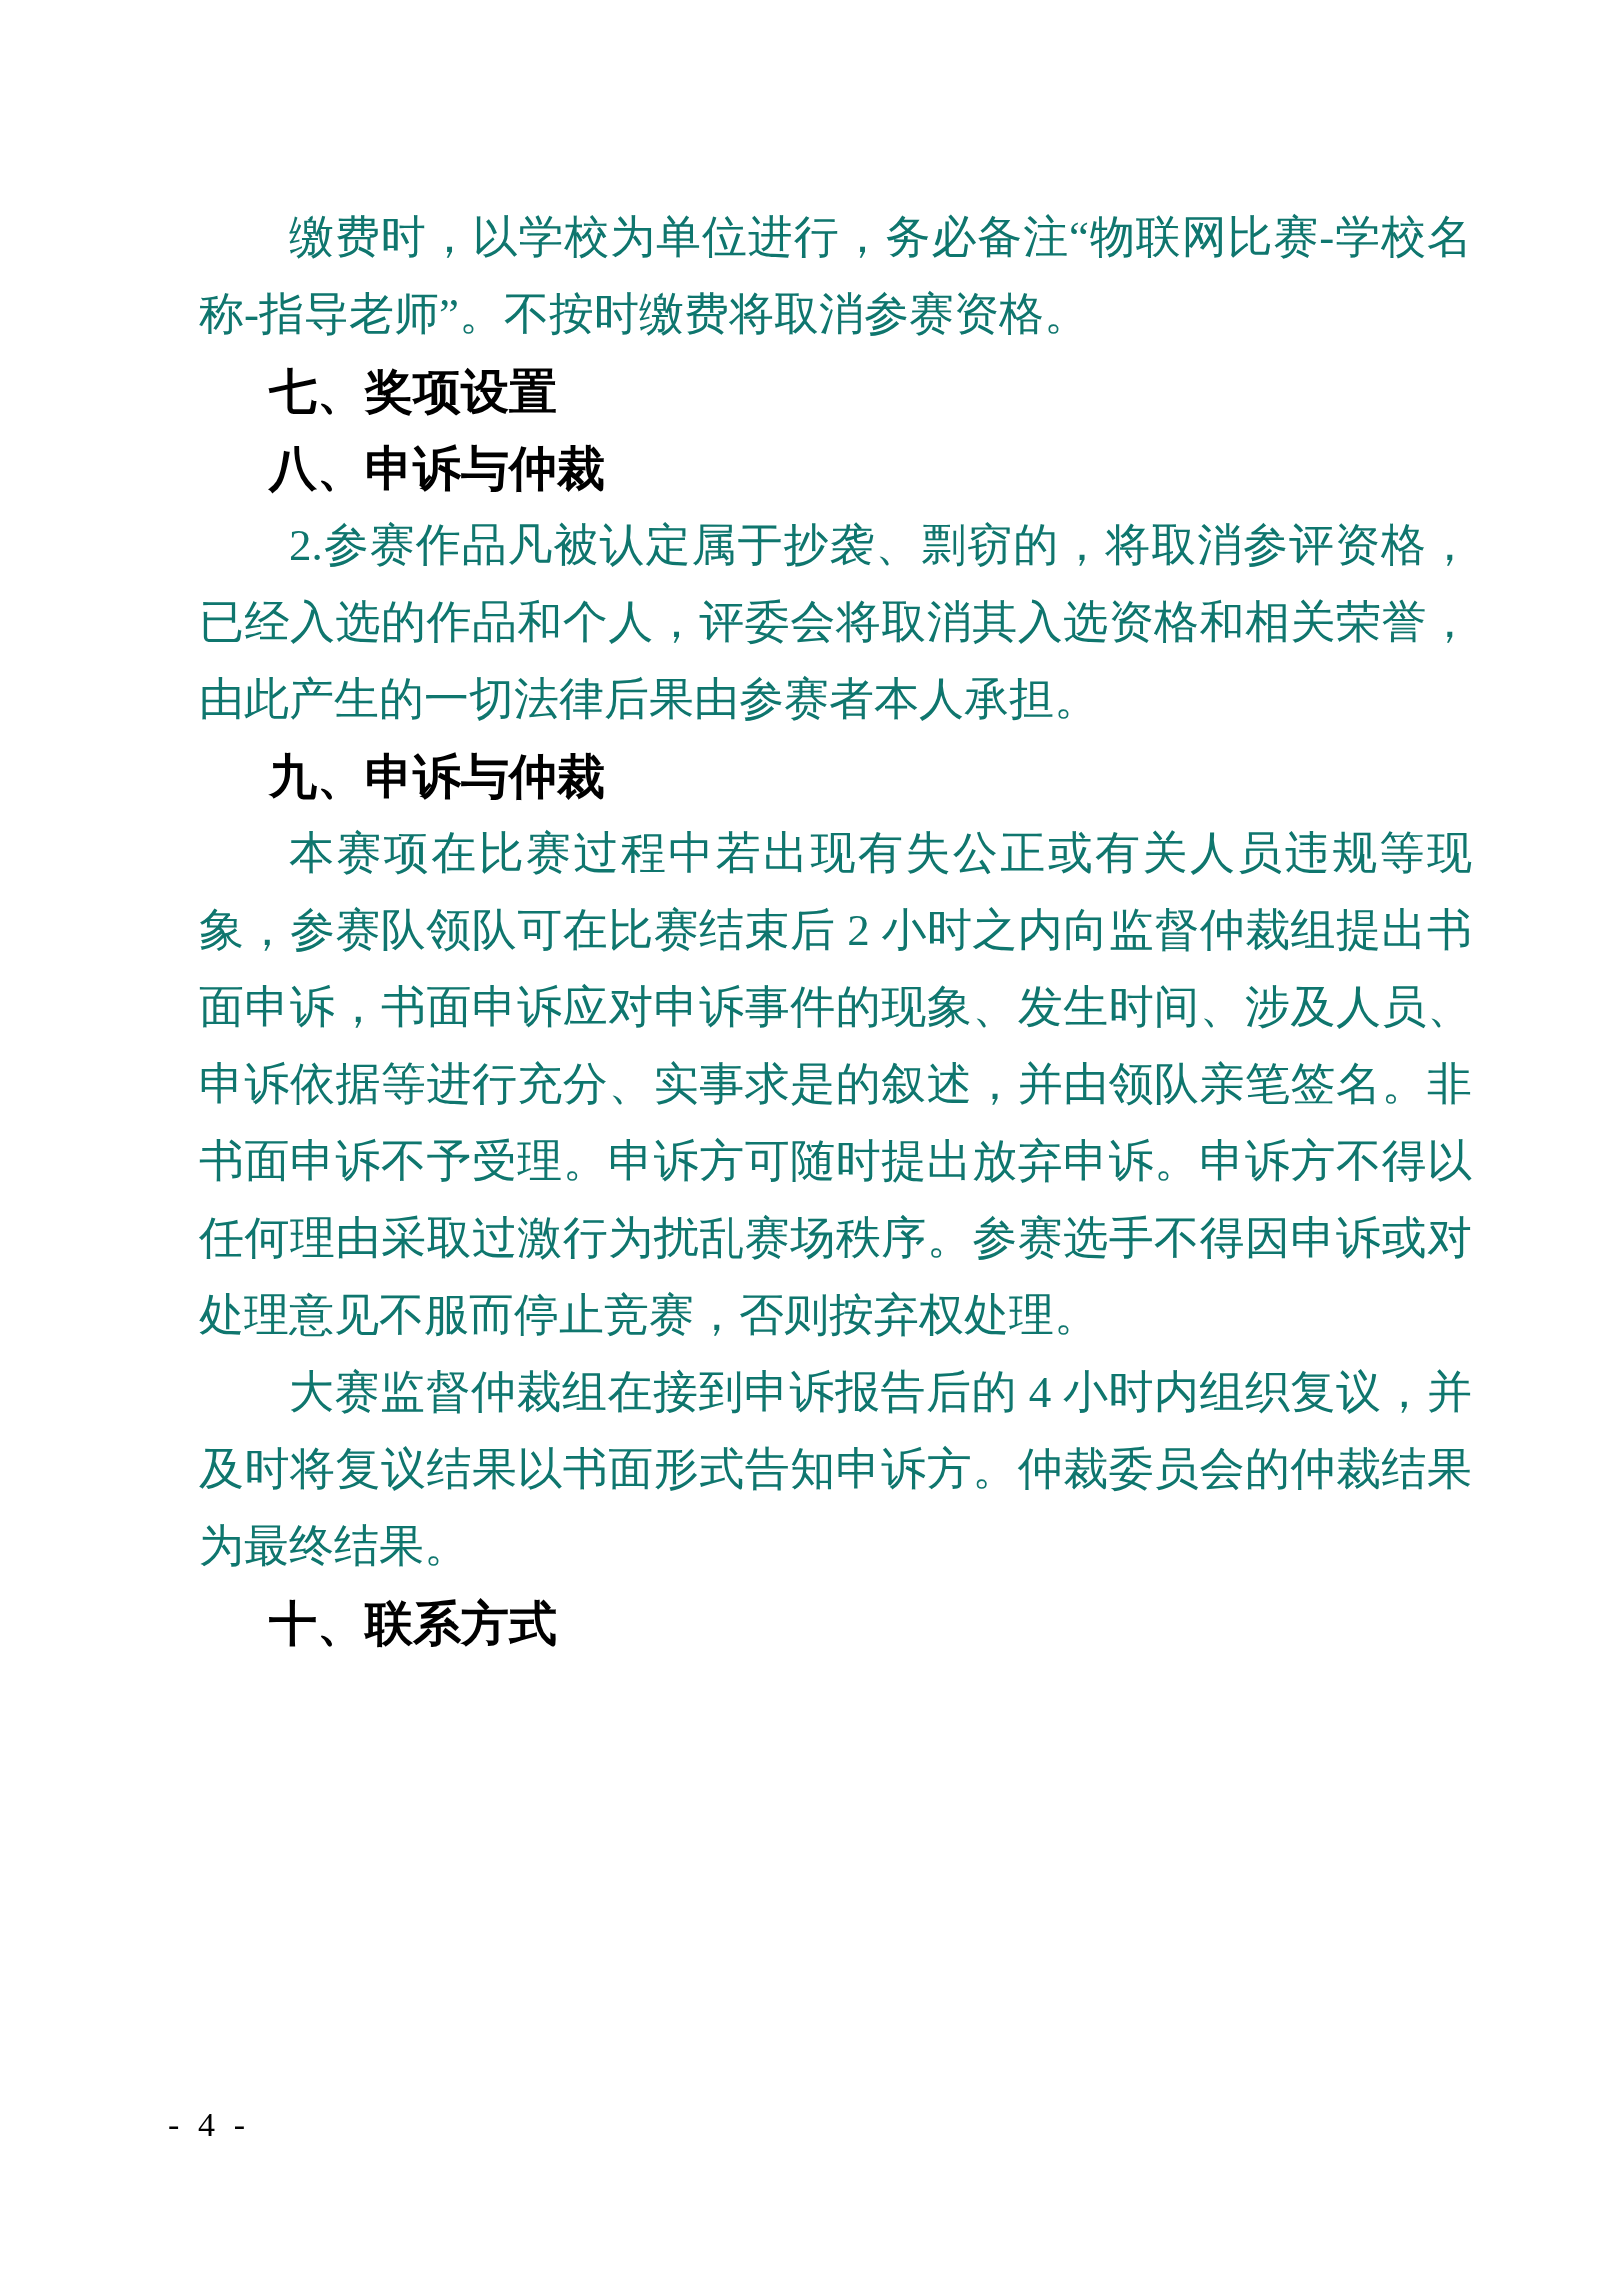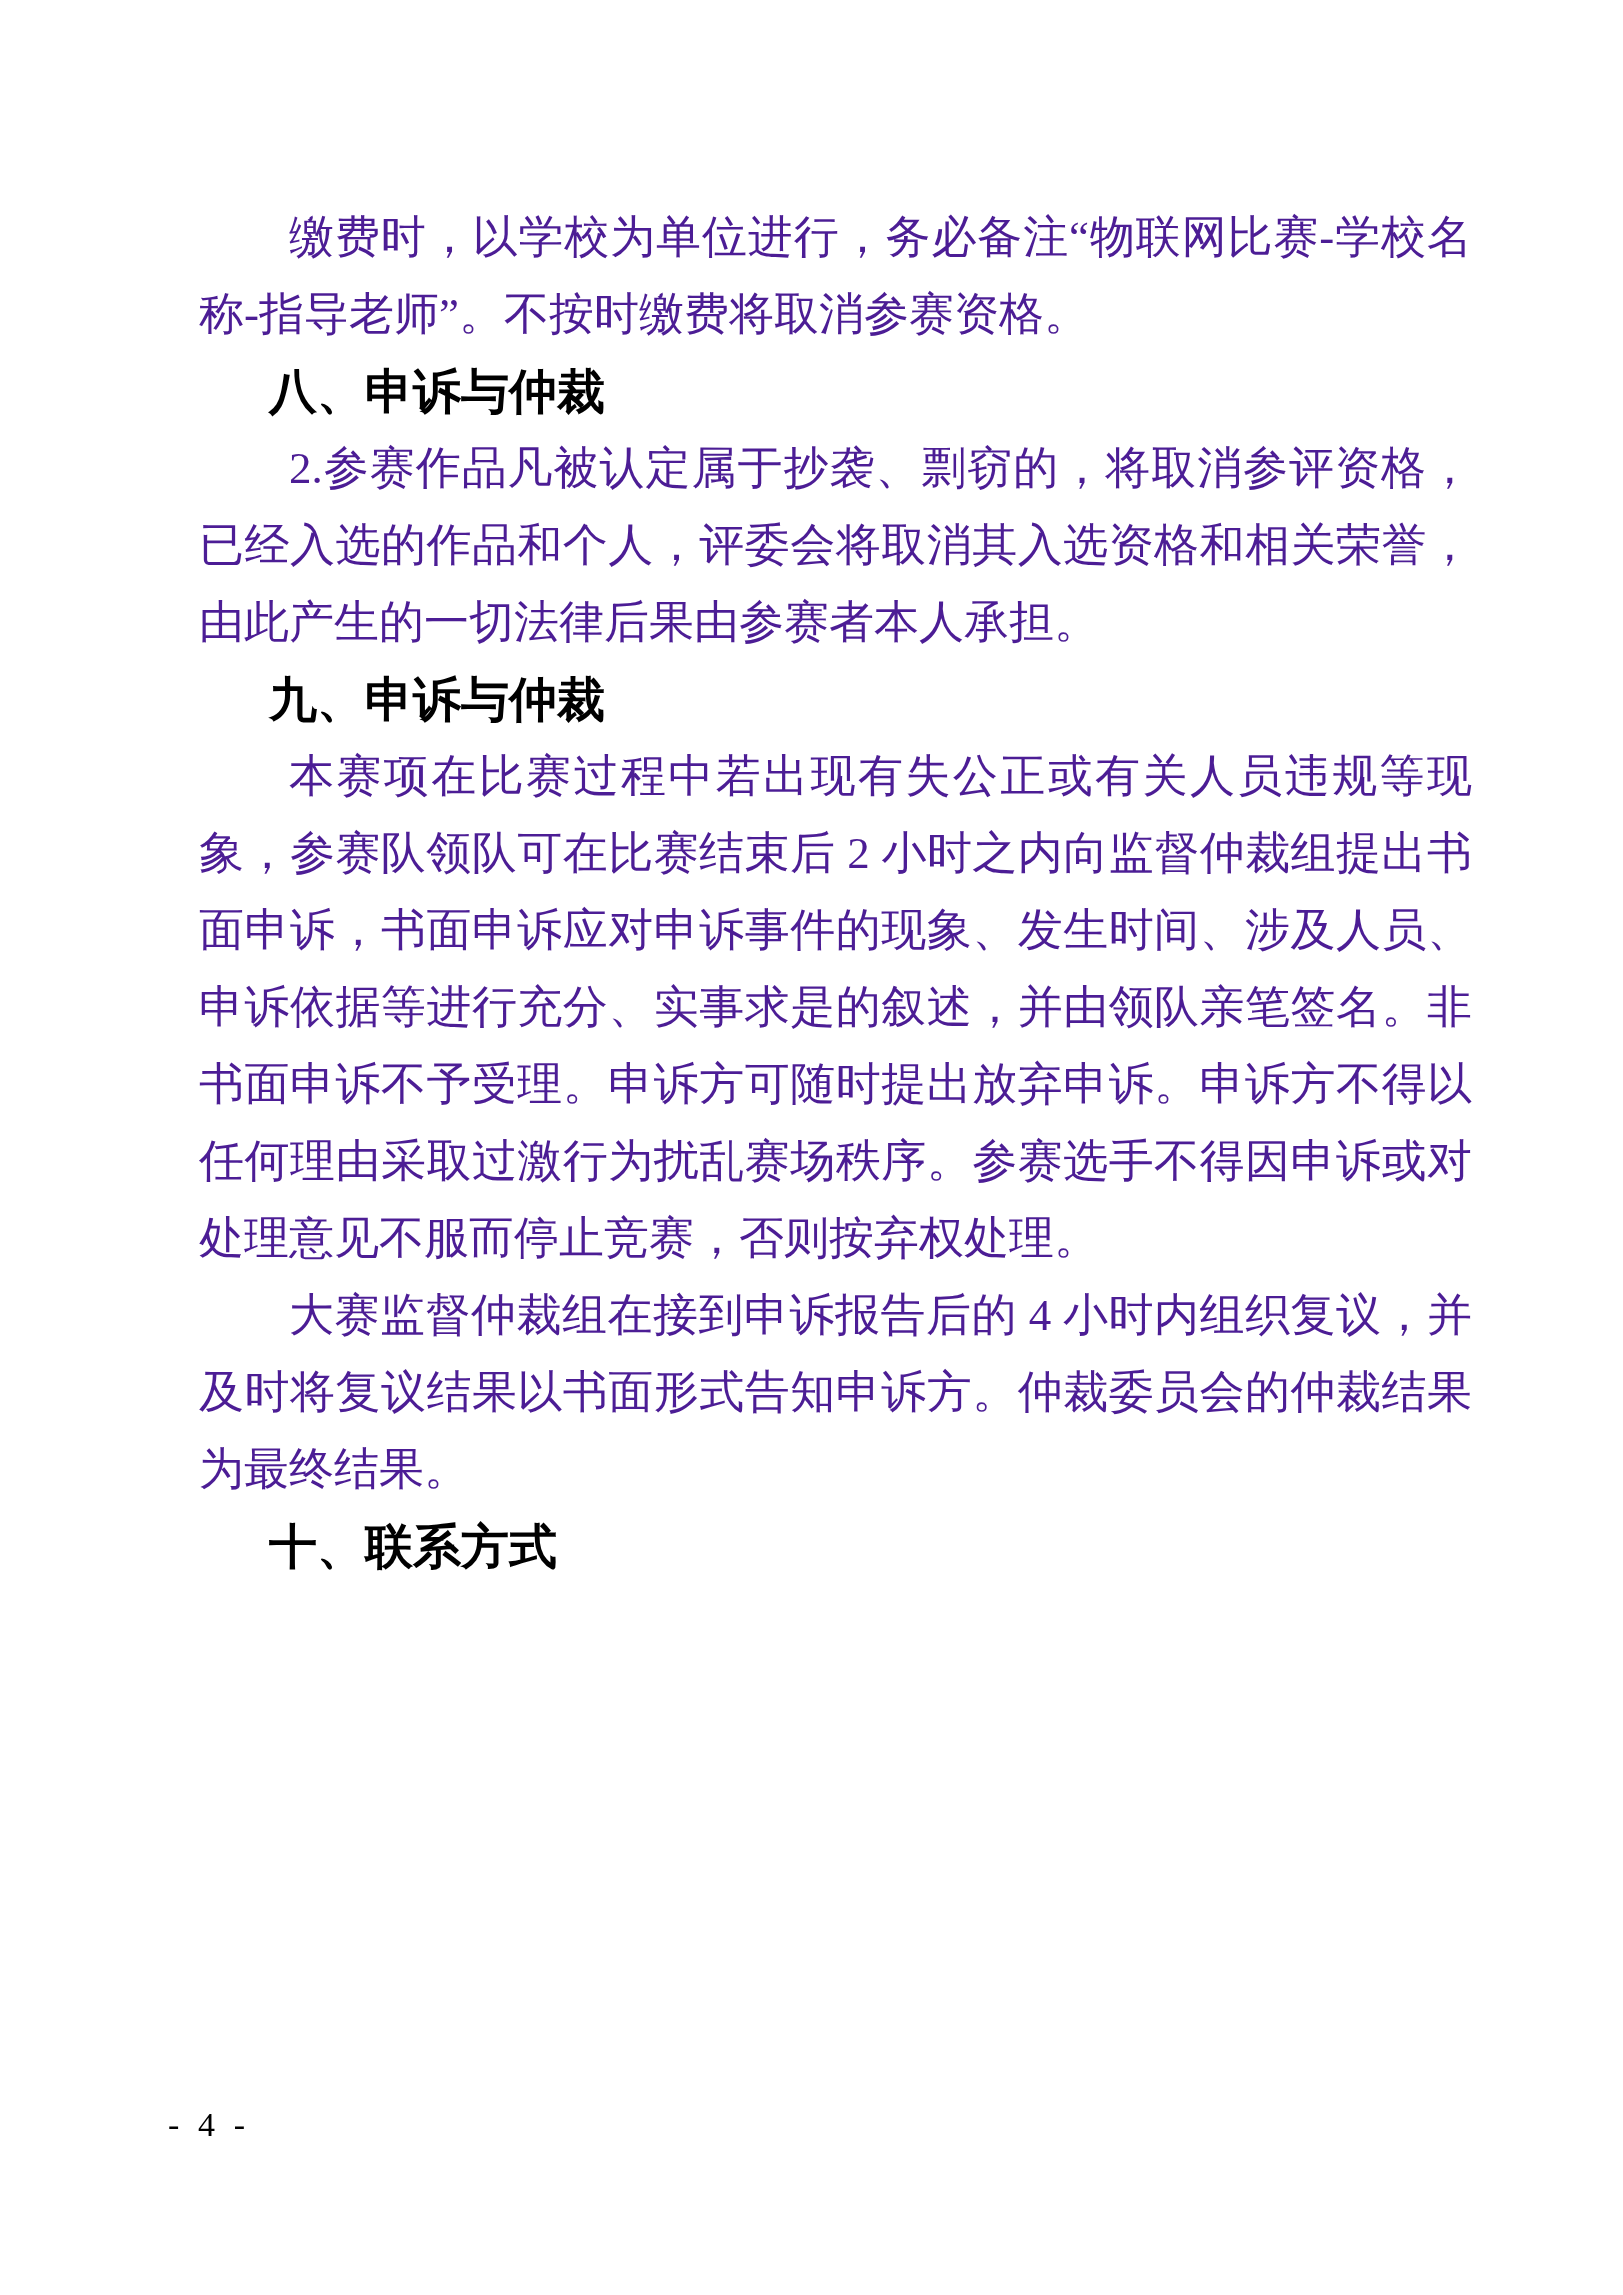--- a/index.html
+++ b/index.html
@@ -21,21 +21,21 @@
     top: 199px;
     width: 1273px;
   }
   .para {
     margin: 0;
     font-family: "Liberation Serif", "DejaVu Serif", serif;
     font-size: 45px;
     line-height: 77px;
     text-align: justify;
     text-indent: 90px;
-    color: #4c1d95;
+    color: #0f766e;
     word-break: break-all;
   }
   .heading {
     margin: 0;
     font-family: "Liberation Sans", "DejaVu Sans", sans-serif;
     font-weight: 700;
     font-size: 48px;
     line-height: 77px;
     text-indent: 70px;
     color: #000000;
@@ -51,20 +51,21 @@
     letter-spacing: 5.1px;
     color: #000000;
   }
 </style>
 </head>
 <body>
 
 <div class="page">
   <div class="content">
     <p class="para">缴费时，以学校为单位进行，务必备注“物联网比赛-学校名称-指导老师”。不按时缴费将取消参赛资格。</p>
+    <h2 class="heading">七、奖项设置</h2>
     <h2 class="heading">八、申诉与仲裁</h2>
     <p class="para">2.参赛作品凡被认定属于抄袭、剽窃的，将取消参评资格，已经入选的作品和个人，评委会将取消其入选资格和相关荣誉，由此产生的一切法律后果由参赛者本人承担。</p>
     <h2 class="heading">九、申诉与仲裁</h2>
     <p class="para">本赛项在比赛过程中若出现有失公正或有关人员违规等现象，参赛队领队可在比赛结束后 2 小时之内向监督仲裁组提出书面申诉，书面申诉应对申诉事件的现象、发生时间、涉及人员、申诉依据等进行充分、实事求是的叙述，并由领队亲笔签名。非书面申诉不予受理。申诉方可随时提出放弃申诉。申诉方不得以任何理由采取过激行为扰乱赛场秩序。参赛选手不得因申诉或对处理意见不服而停止竞赛，否则按弃权处理。</p>
     <p class="para">大赛监督仲裁组在接到申诉报告后的 4 小时内组织复议，并及时将复议结果以书面形式告知申诉方。仲裁委员会的仲裁结果为最终结果。</p>
     <h2 class="heading">十、联系方式</h2>
   </div>
   <div class="page-number">- 4 -</div>
 </div>
 

